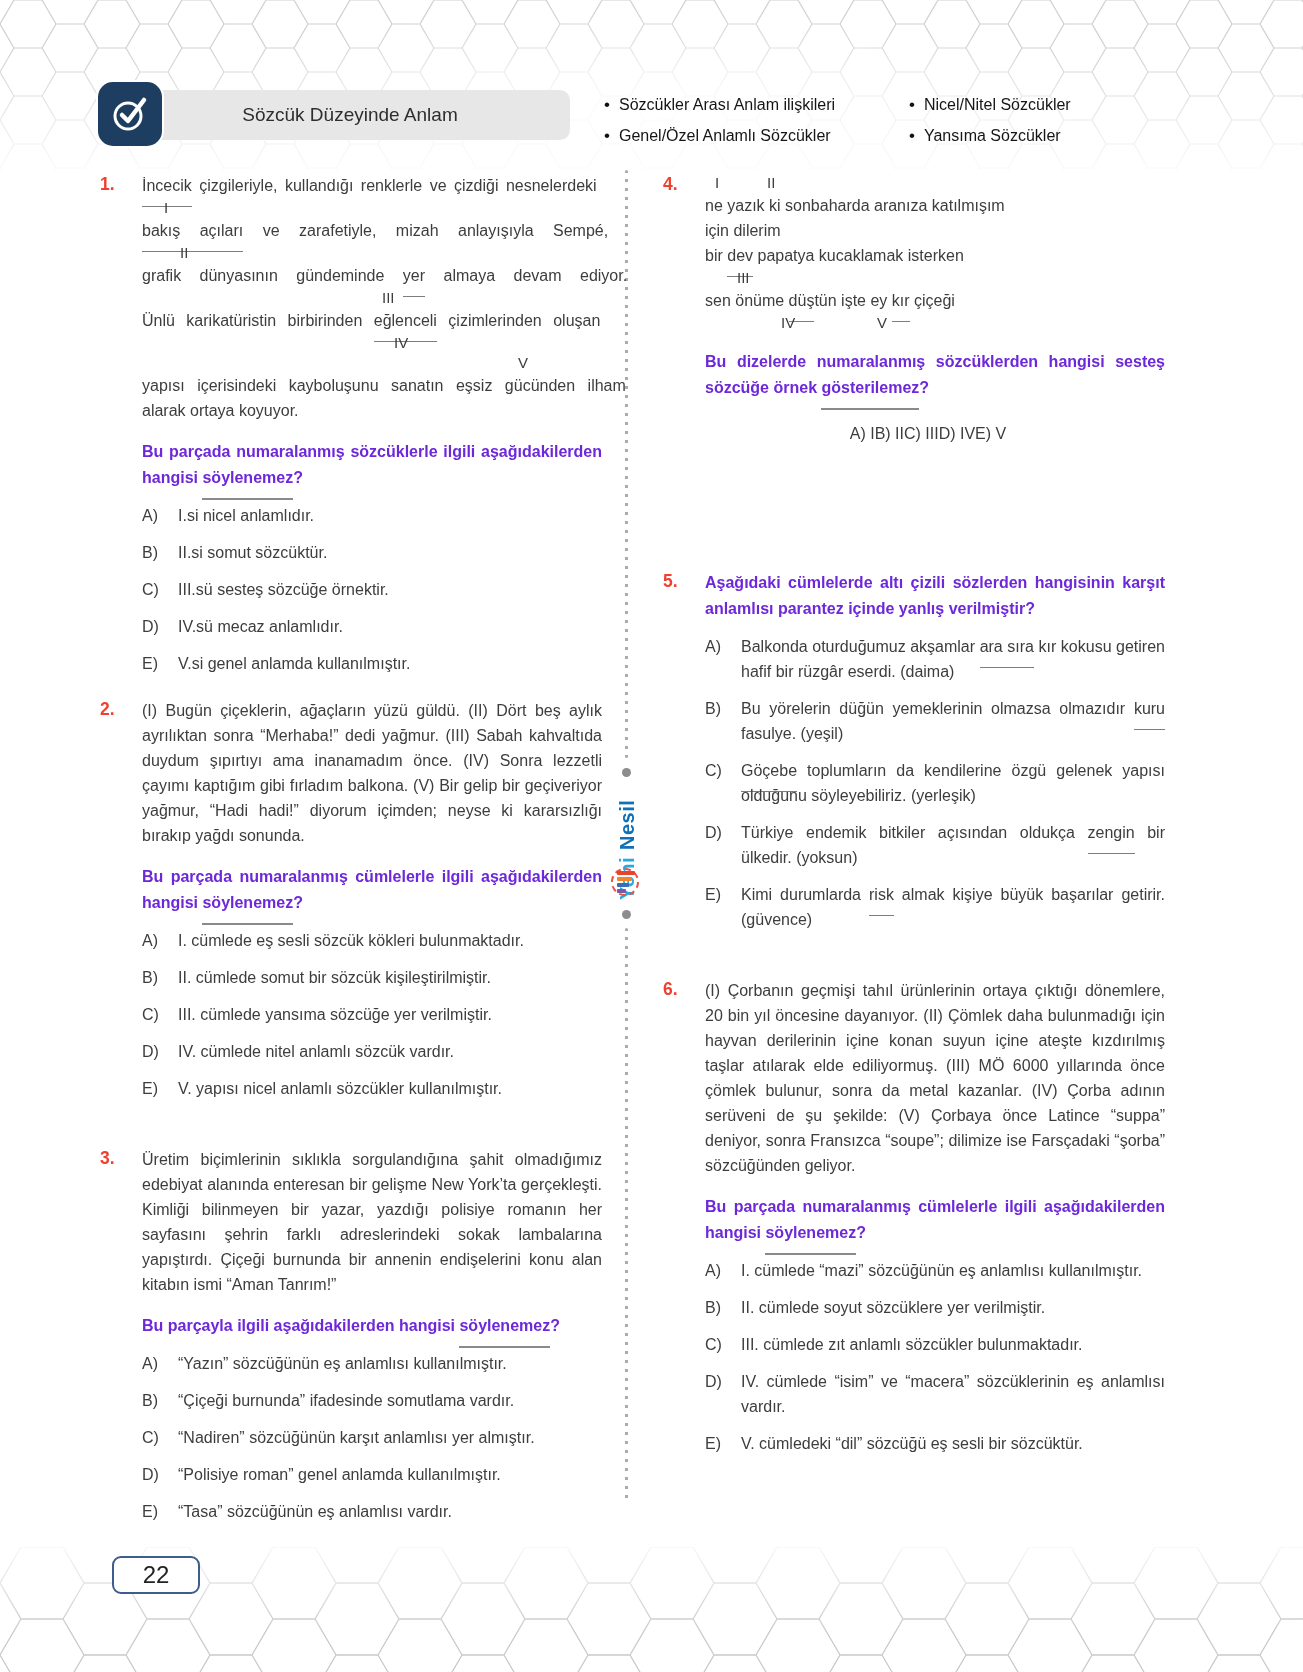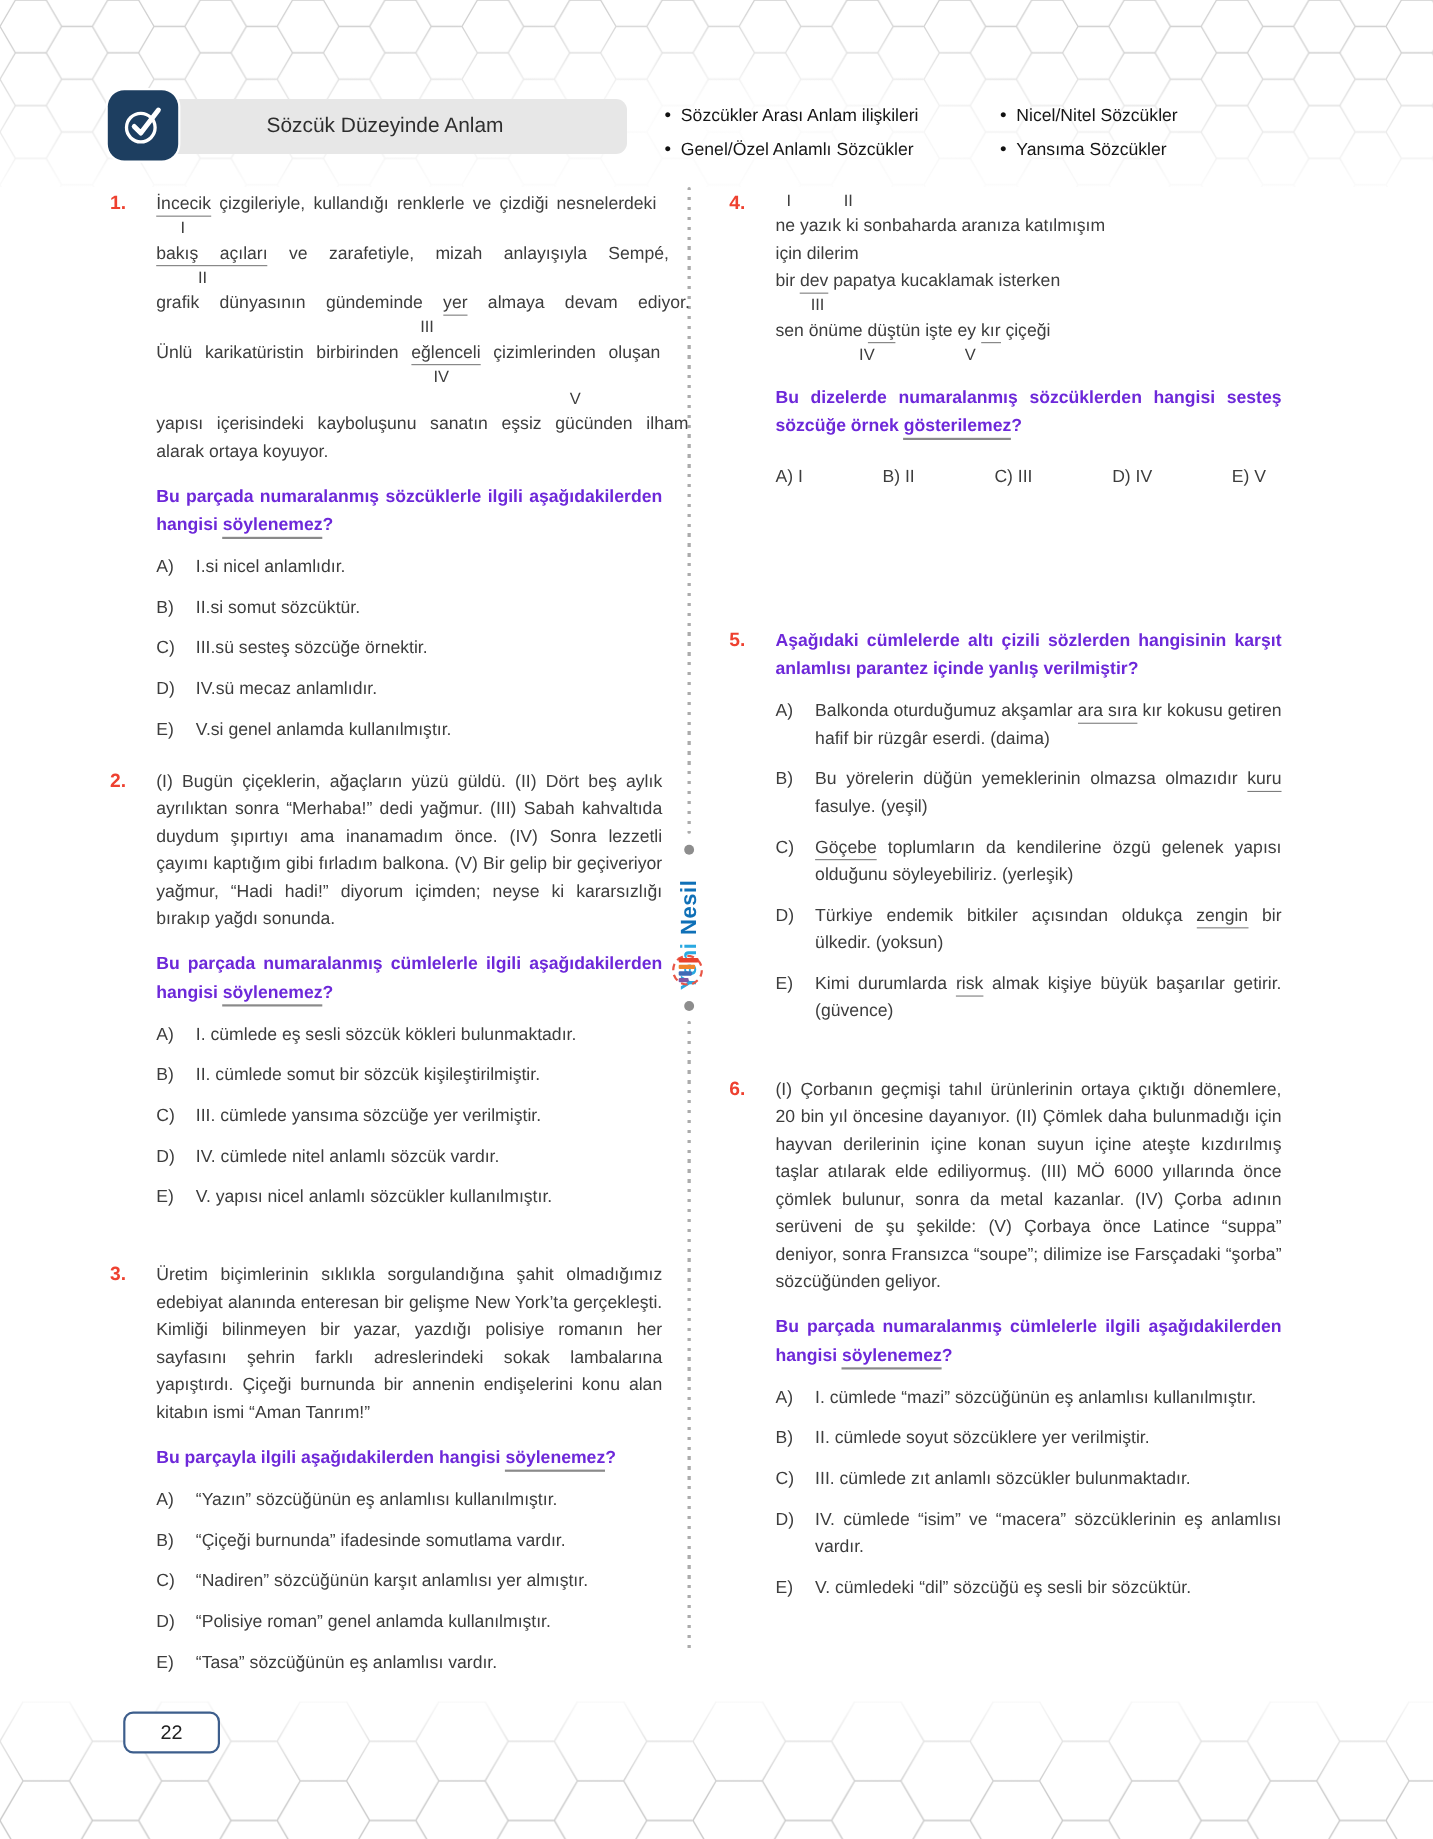--- a/index.html
+++ b/index.html
@@ -29,29 +29,29 @@
   .qblock { display:flex; }
   .qnum { flex:0 0 42px; font-weight:bold; color:#ee4130; font-size:17.5px; padding-top:1px; }
   .qbody { flex:1; font-size:16px; line-height:25px; color:#3d3d3d; min-width:0; }
 
   .pline { line-height:25px; white-space:nowrap; }
   .numline { position:relative; height:20px; font-size:15px; color:#3d3d3d; }
   .numline span { position:absolute; top:-3px; }
 
   .passage { text-align:justify; }
 
-  .useg { border-bottom:1.5px solid #7d7d7d; padding-bottom:2px; }
+  .useg { border-bottom:1.5px solid #7d7d7d; padding-bottom:12px; }
   .stem { font-weight:bold; color:#6d28d9; margin:16px 0 4px; text-align:justify; line-height:26px; }
   .stem .useg { border-bottom:2px solid #8a8a8a; }
 
   .opt { display:flex; margin-top:12px; }
   .opt .letter { flex:0 0 36px; }
   .opt .otext { flex:1; text-align:justify; }
 
-  .optrow { display:flex; justify-content:space-between; margin-top:20px; padding-right:14px; }
+  .optrow { display:flex; justify-content:center; margin-top:20px; padding-right:14px; }
 
   .mt-q2 { margin-top:22px; }
   .mt-q3 { margin-top:46px; }
   .mt-q5 { margin-top:124px; }
   .mt-q6 { margin-top:46px; }
 
   
   .divider { position:absolute; left:605px; top:170px; width:46px; height:1330px; }
   .dotline { position:absolute; left:20px; width:3px; border-radius:2px;
              background:repeating-linear-gradient(to bottom,#ababab 0 3px, transparent 3px 9px); }
@@ -69,21 +69,21 @@
                padding-left:4px; box-sizing:border-box; }
   .brandmark i { display:block; height:4px; margin:1px 0; border-radius:1px; }
   .brandmark .s1 { width:18px; background:#e8432d; }
   .brandmark .s2 { width:15px; background:#f0852c; }
   .brandmark .s3 { width:12px; background:#3f6ab5; }
   .brandmark .s4 { width:9px;  background:#7e57a5; }
 
   
   .pagebox { position:absolute; left:112px; top:1556px; width:84px; height:34px; background:#fff;
              border:2px solid #3d5e8c; border-radius:9px; display:flex; align-items:center; justify-content:center;
-             font-size:18px; color:#222; }
+             font-size:24px; color:#222; }
 </style>
 </head>
 <body>
 
 <div class="page">
 
   <svg class="hex-top" width="1303" height="170" aria-hidden="true">
     <defs>
       <pattern id="hx1" width="84" height="48" patternUnits="userSpaceOnUse">
         <path d="M0,24 L14,0 L42,0 L56,24 L42,48 L14,48 Z M56,24 L84,24" fill="none" stroke="#cfcfcf" stroke-width="1.2"></path>

